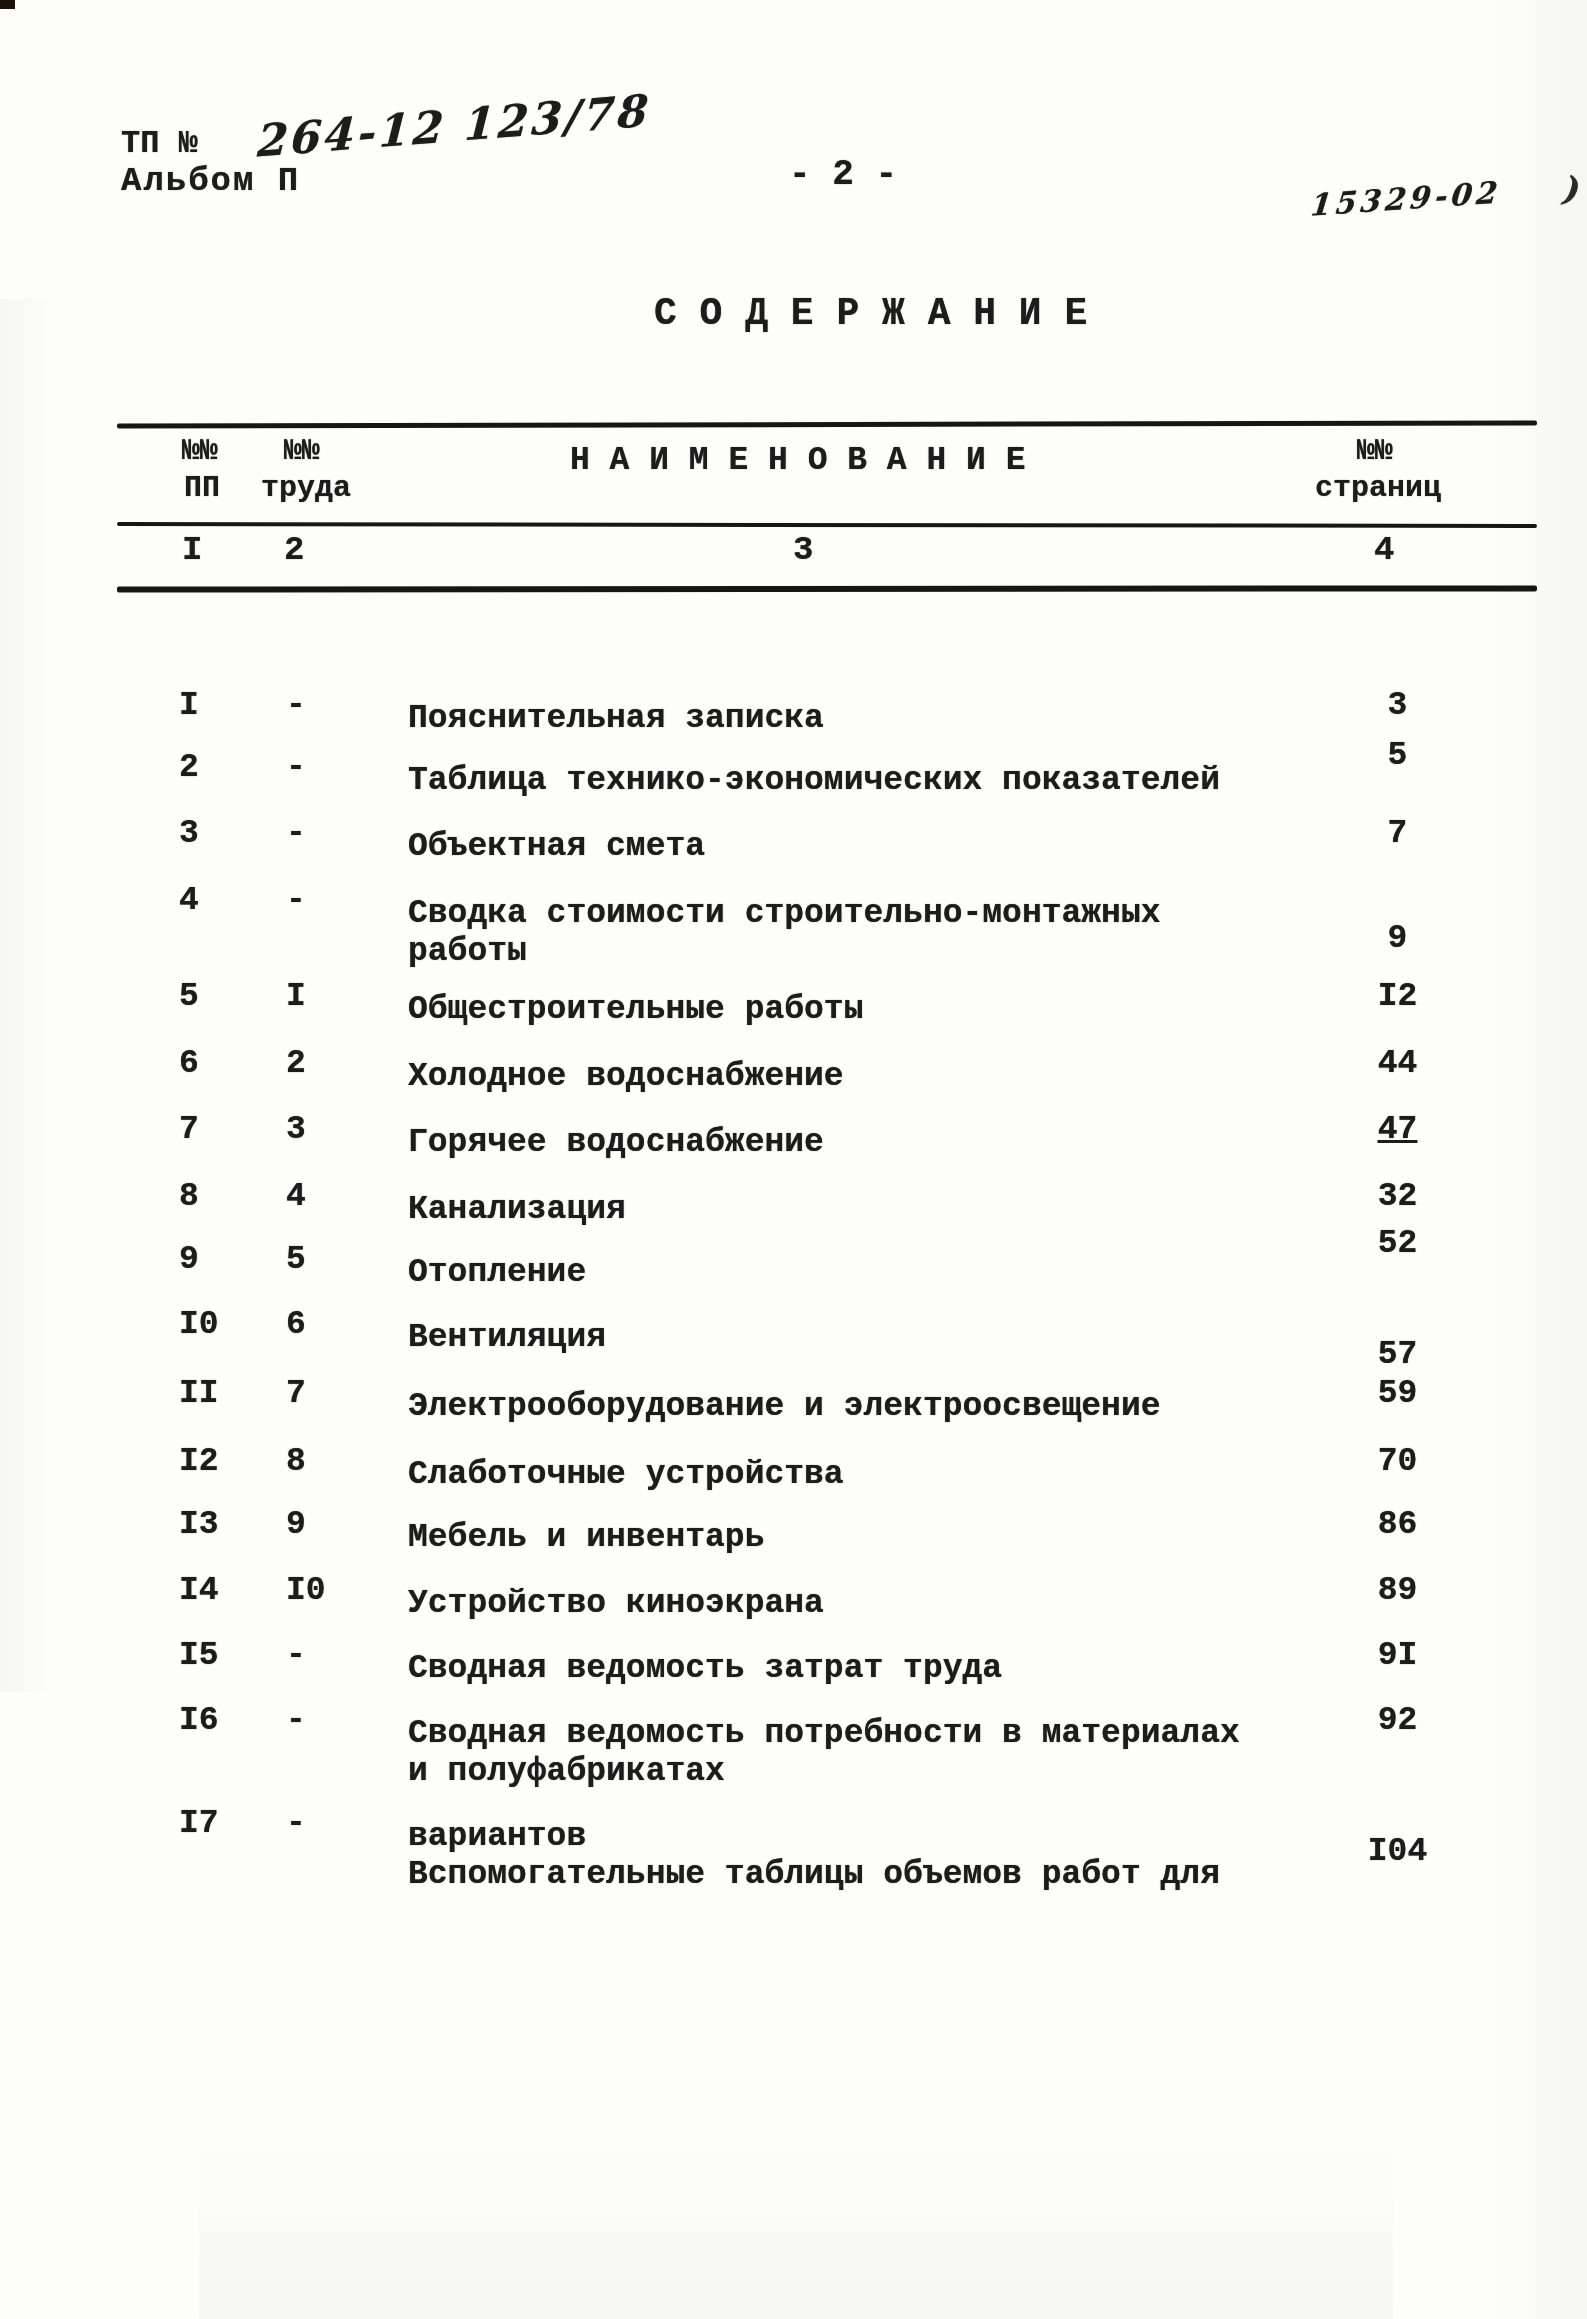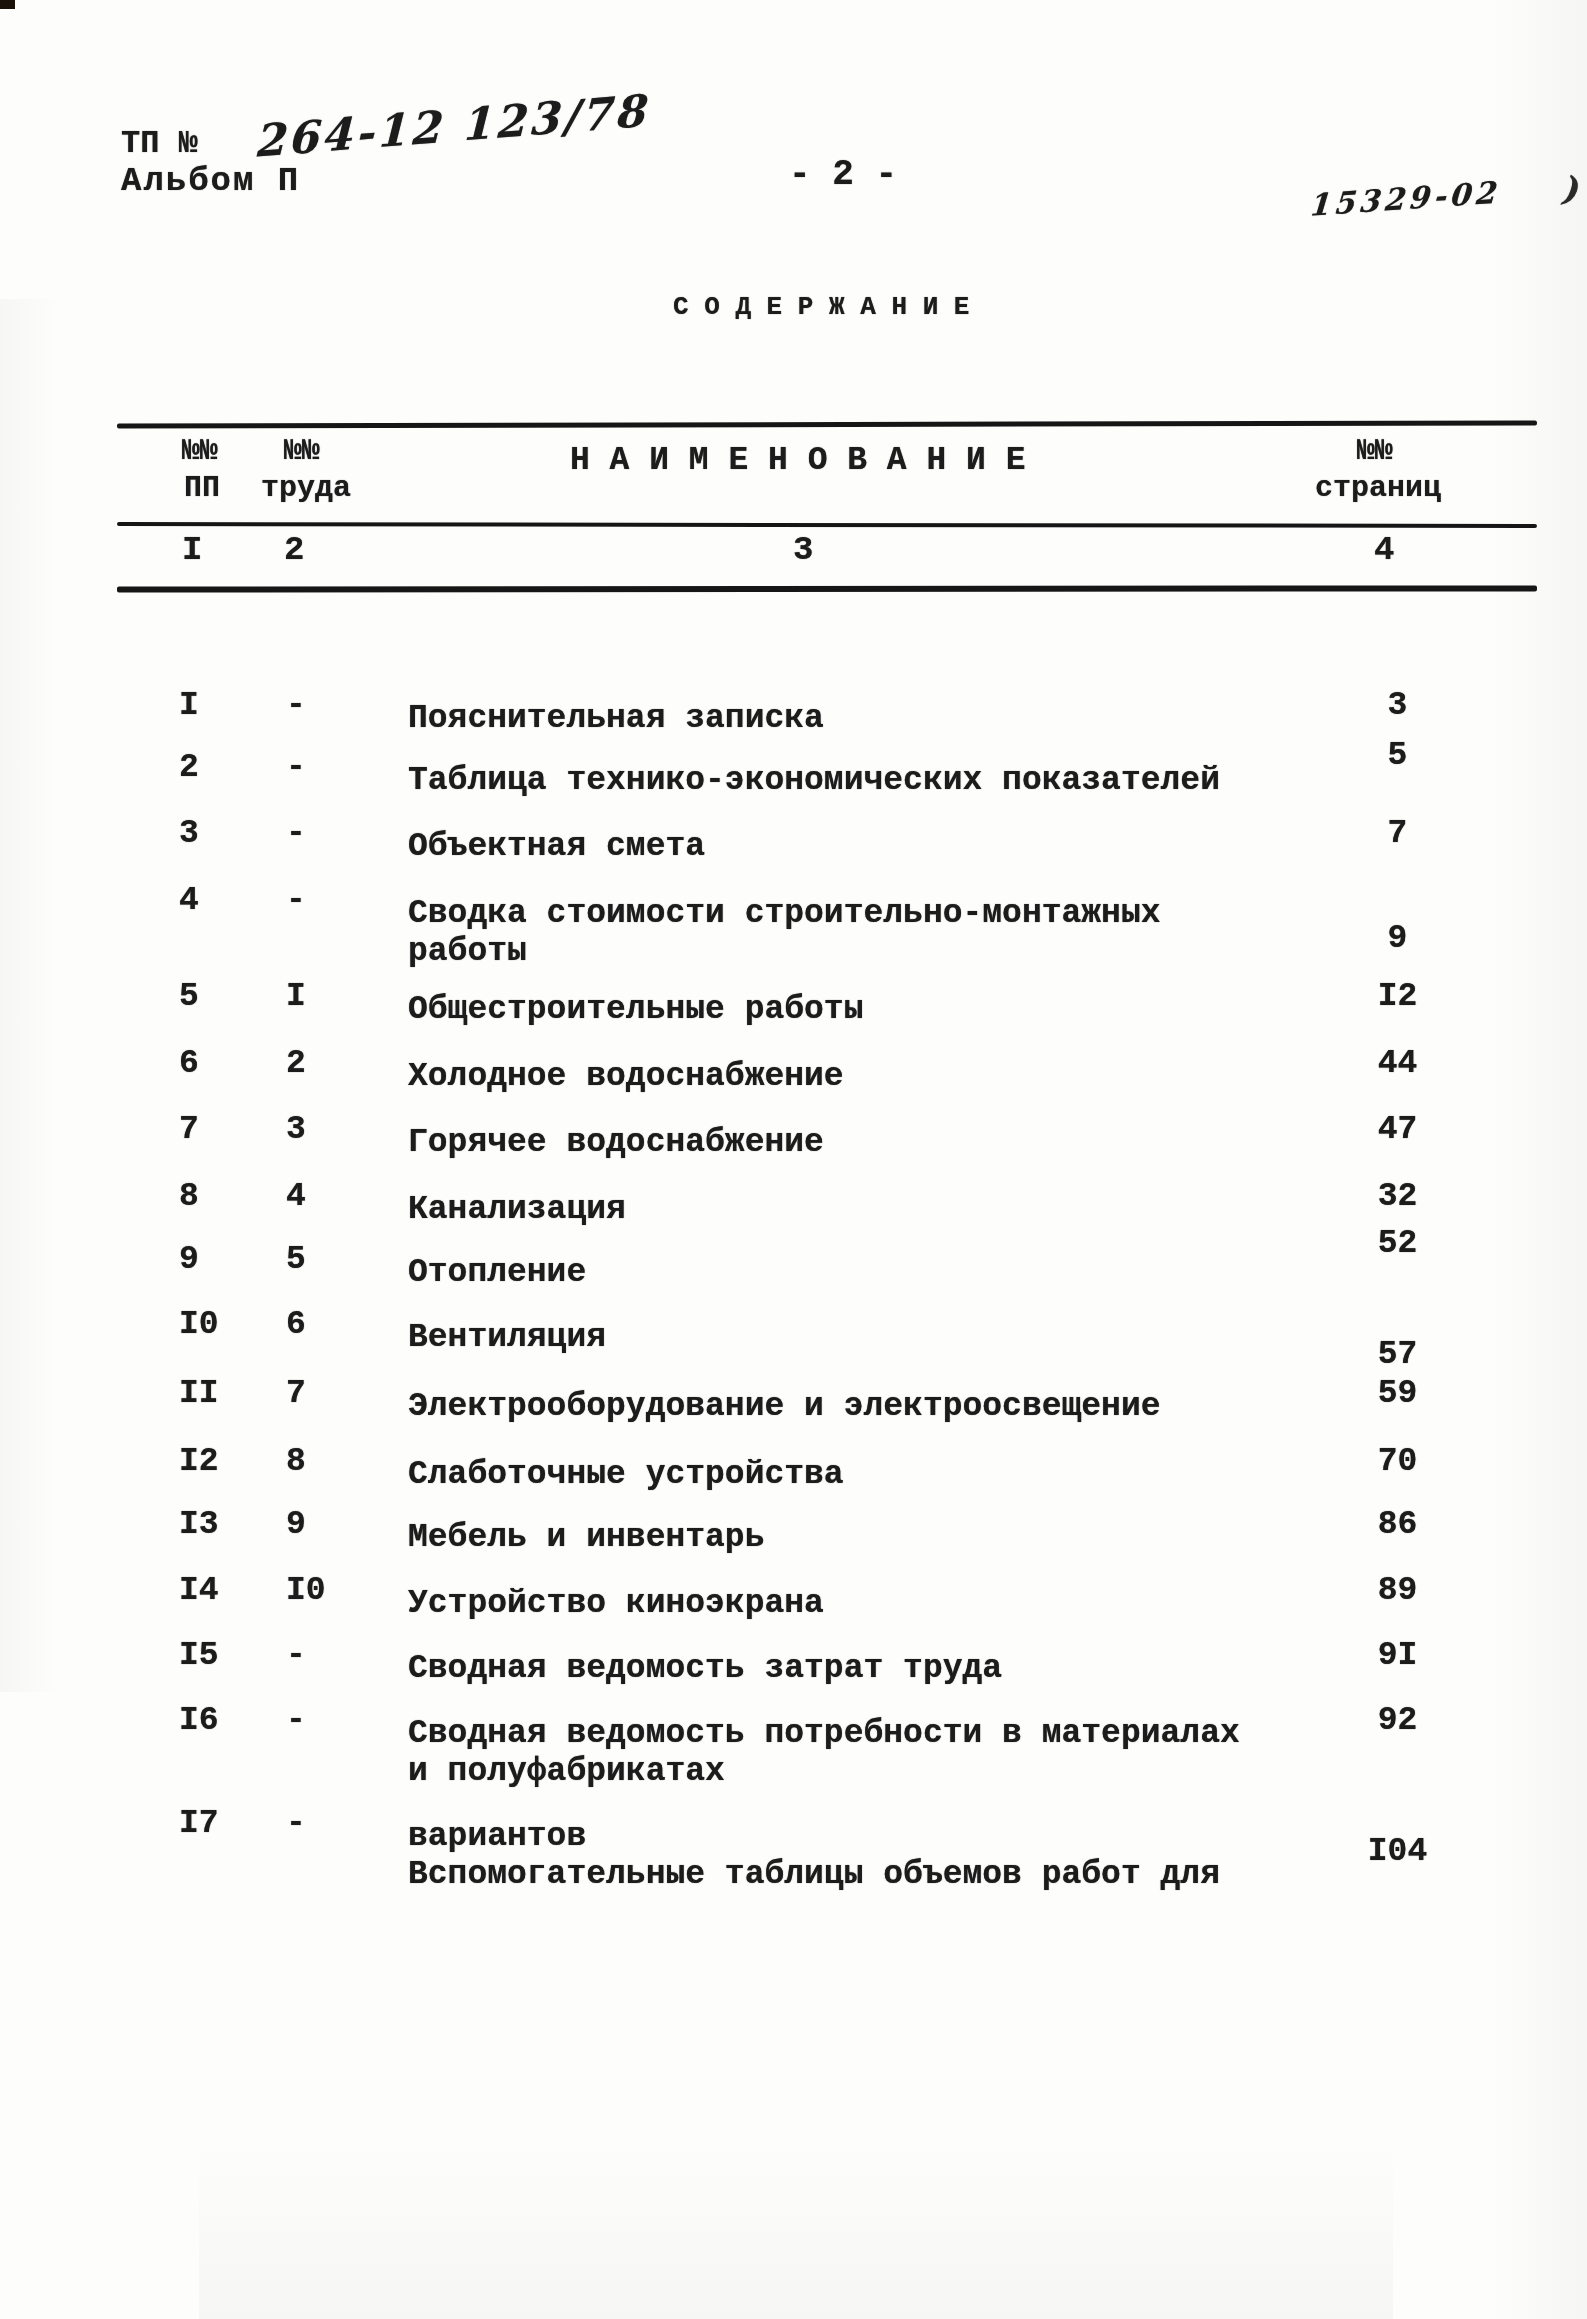--- a/index.html
+++ b/index.html
@@ -32,21 +32,21 @@
   .doc-code-typed{position:absolute;left:121px;top:125px;font-size:32px;}
   .doc-code-hand{position:absolute;left:257px;top:100px;font-size:44px;
                  letter-spacing:3px;transform:rotate(-4.5deg) skewX(-8deg);}
   .album{position:absolute;left:121px;top:162px;font-size:34px;letter-spacing:2px;}
   .page-marker{position:absolute;left:789px;top:154px;font-size:36px;}
   .hand-number{position:absolute;left:1311px;top:181px;font-size:30px;
                letter-spacing:4px;transform:rotate(-4deg) skewX(-10deg);}
   .edge-mark{position:absolute;left:1564px;top:169px;font-size:34px;
              transform:rotate(8deg);color:#2a2a2a;}
 
-  .title{position:absolute;left:673px;top:292px;font-size:26px;}
+  .title{position:absolute;left:654px;top:292px;font-size:38px;}
 
   .rule{position:absolute;left:117px;width:1420px;background:#161616;border-radius:2px;}
   .rule-top{top:422px;height:5px;transform:rotate(-0.12deg);}
   .rule-mid{top:523px;height:4px;transform:rotate(0.08deg);}
   .rule-bot{top:586px;height:6px;transform:rotate(-0.05deg);}
 
   .hcell{position:absolute;font-size:30px;}
   .h-n1a{left:182px;top:434px;}
   .h-n1b{left:184px;top:471px;}
   .h-n2a{left:284px;top:434px;}
@@ -148,21 +148,21 @@
           <div class="typed">Холодное водоснабжение</div>
         </div>
         <div class="typed cell-page" style="top: 0px;">44</div>
       </div>
       <div class="toc-row" style="top: 1111px;">
         <div class="typed cell-pp">7</div>
         <div class="typed cell-smeta">3</div>
         <div class="cell-name">
           <div class="typed">Горячее водоснабжение</div>
         </div>
-        <div class="typed cell-page" style="top: 0px;">47</div>
+        <div class="typed cell-page" style="top: 0px; text-decoration: underline;">47</div>
       </div>
       <div class="toc-row" style="top: 1178px;">
         <div class="typed cell-pp">8</div>
         <div class="typed cell-smeta">4</div>
         <div class="cell-name">
           <div class="typed">Канализация</div>
         </div>
         <div class="typed cell-page" style="top: 0px;">32</div>
       </div>
       <div class="toc-row" style="top: 1241px;">

